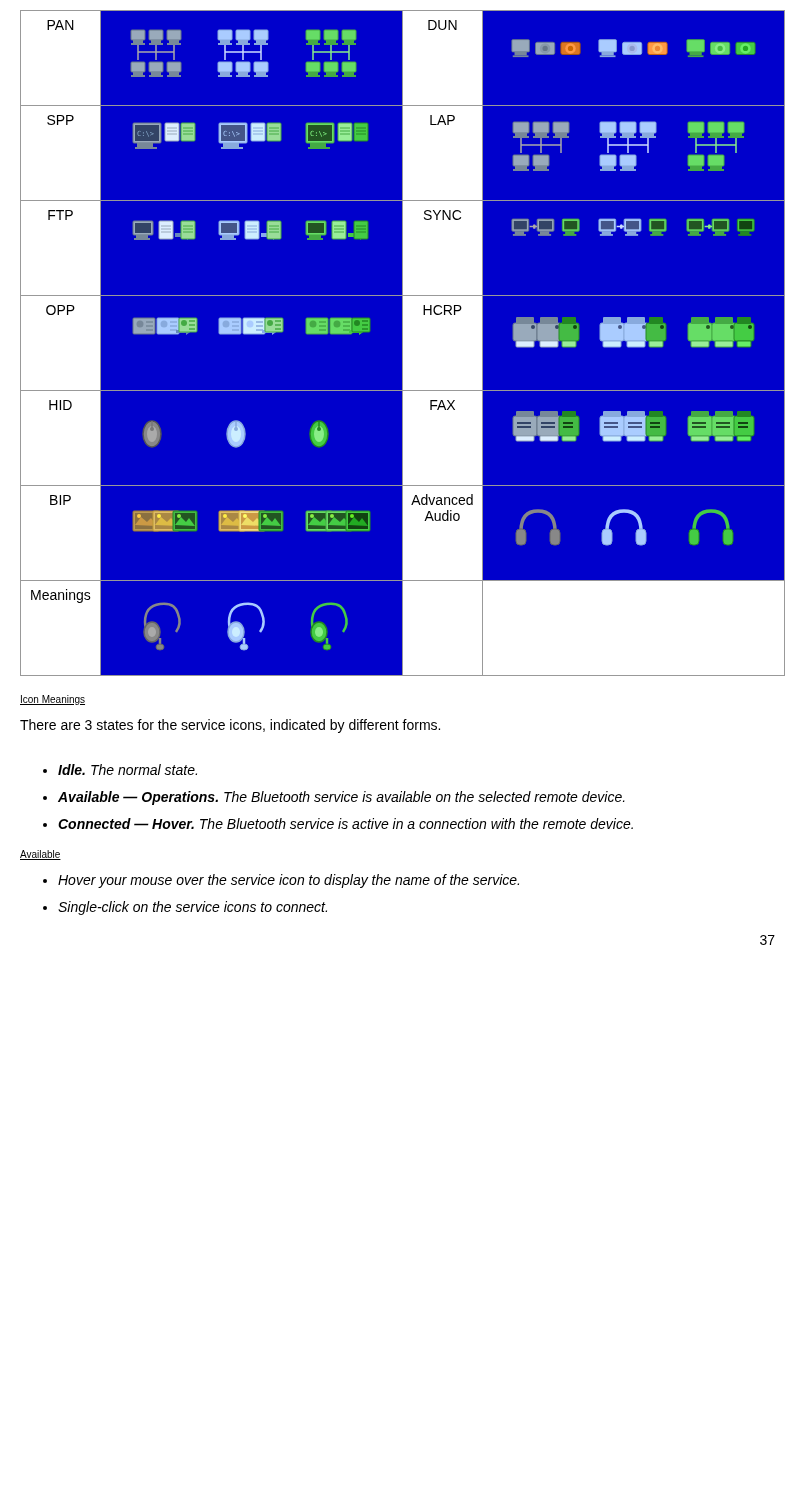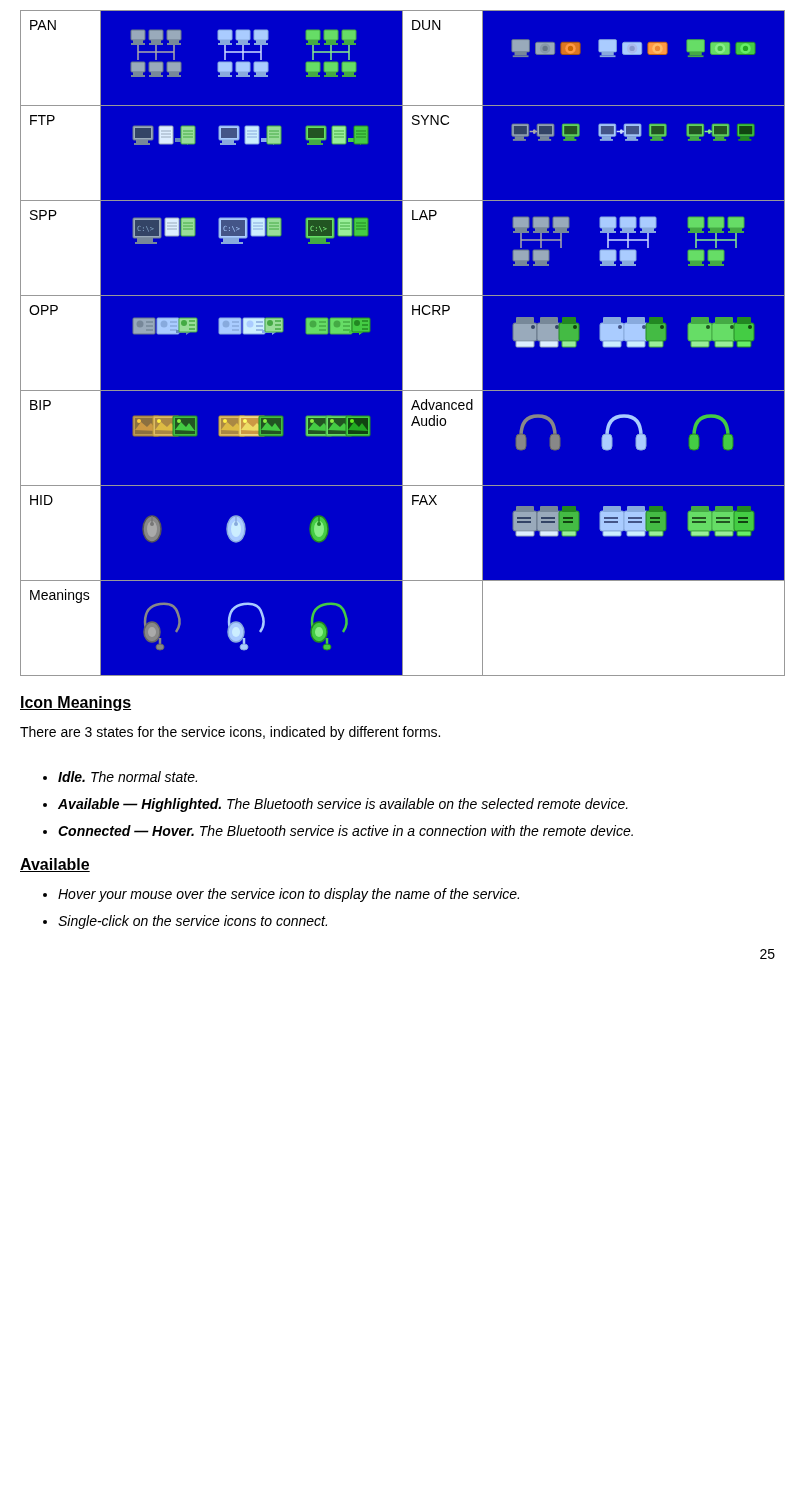--- a/index.html
+++ b/index.html
@@ -39,22 +39,22 @@
       height: 100px;
       background: #0000aa;
       text-align: center;
       vertical-align: middle;
       padding: 6px;
     }
 
     
     .section-heading {
       text-decoration: underline;
-      font-size: 16px;
-      font-weight: bold;
+      font-size: 10px;
+      font-weight: normal;
       margin-bottom: 10px;
       margin-top: 4px;
     }
 
     .body-text {
       font-size: 14px;
       margin-bottom: 24px;
       line-height: 1.5;
     }
 
@@ -78,20 +78,21 @@
       padding-right: 10px;
     }
 
     
     .grid-table td.label-cell {
       width: 80px;
       font-size: 14px;
       padding: 6px 8px;
       vertical-align: top;
       border: 1px solid #999;
+      text-align: center;
     }
 
     .grid-table td.icon-cell {
       background: #0000cc;
       border: 1px solid #999;
       width: 310px;
       height: 95px;
     }
 
     
@@ -238,137 +239,20 @@
           <ellipse cx="39" cy="25" rx="3" ry="3" fill="#44bb44"></ellipse>
           <rect x="57" y="18" width="22" height="14" rx="2" fill="#44cc44" stroke="#228822" stroke-width="1"></rect>
           <ellipse cx="68" cy="25" rx="6" ry="6" fill="#66ee66"></ellipse>
           <ellipse cx="68" cy="25" rx="3" ry="3" fill="#22aa22"></ellipse>
         </svg>
       </div>
     </td>
   </tr>
 
   <tr>
-    <td class="label-cell">FTP</td>
-    <td class="icon-cell">
-      <div class="icons-container">
-
-        <svg width="68" height="70" viewBox="0 0 68 70">
-
-          <rect x="2" y="8" width="20" height="14" rx="1" fill="#9ab" stroke="#678" stroke-width="1"></rect>
-          <rect x="4" y="10" width="16" height="10" fill="#334466"></rect>
-          <rect x="5" y="22" width="12" height="3" fill="#789"></rect>
-          <rect x="3" y="25" width="16" height="2" fill="#789"></rect>
-
-          <rect x="28" y="8" width="14" height="18" rx="1" fill="#ddeeff" stroke="#9ab" stroke-width="1"></rect>
-          <line x1="30" y1="13" x2="40" y2="13" stroke="#9ab" stroke-width="1"></line>
-          <line x1="30" y1="16" x2="40" y2="16" stroke="#9ab" stroke-width="1"></line>
-          <line x1="30" y1="19" x2="40" y2="19" stroke="#9ab" stroke-width="1"></line>
-
-          <polygon points="44,20 56,20 56,17 62,22 56,27 56,24 44,24" fill="#6688bb"></polygon>
-
-          <rect x="50" y="8" width="14" height="18" rx="1" fill="#99dd99" stroke="#44aa44" stroke-width="1"></rect>
-          <line x1="52" y1="13" x2="62" y2="13" stroke="#44aa44" stroke-width="1"></line>
-          <line x1="52" y1="16" x2="62" y2="16" stroke="#44aa44" stroke-width="1"></line>
-          <line x1="52" y1="19" x2="62" y2="19" stroke="#44aa44" stroke-width="1"></line>
-        </svg>
-
-        <svg width="68" height="70" viewBox="0 0 68 70">
-          <rect x="2" y="8" width="20" height="14" rx="1" fill="#aaccff" stroke="#88aadd" stroke-width="1"></rect>
-          <rect x="4" y="10" width="16" height="10" fill="#445588"></rect>
-          <rect x="5" y="22" width="12" height="3" fill="#88aadd"></rect>
-          <rect x="3" y="25" width="16" height="2" fill="#88aadd"></rect>
-          <rect x="28" y="8" width="14" height="18" rx="1" fill="#cceeff" stroke="#88aadd" stroke-width="1"></rect>
-          <line x1="30" y1="13" x2="40" y2="13" stroke="#88aadd" stroke-width="1"></line>
-          <line x1="30" y1="16" x2="40" y2="16" stroke="#88aadd" stroke-width="1"></line>
-          <line x1="30" y1="19" x2="40" y2="19" stroke="#88aadd" stroke-width="1"></line>
-          <polygon points="44,20 56,20 56,17 62,22 56,27 56,24 44,24" fill="#88aaee"></polygon>
-          <rect x="50" y="8" width="14" height="18" rx="1" fill="#99dd99" stroke="#44aa44" stroke-width="1"></rect>
-          <line x1="52" y1="13" x2="62" y2="13" stroke="#44aa44" stroke-width="1"></line>
-          <line x1="52" y1="16" x2="62" y2="16" stroke="#44aa44" stroke-width="1"></line>
-          <line x1="52" y1="19" x2="62" y2="19" stroke="#44aa44" stroke-width="1"></line>
-        </svg>
-
-        <svg width="68" height="70" viewBox="0 0 68 70">
-          <rect x="2" y="8" width="20" height="14" rx="1" fill="#66dd66" stroke="#44aa44" stroke-width="1"></rect>
-          <rect x="4" y="10" width="16" height="10" fill="#225522"></rect>
-          <rect x="5" y="22" width="12" height="3" fill="#44aa44"></rect>
-          <rect x="3" y="25" width="16" height="2" fill="#44aa44"></rect>
-          <rect x="28" y="8" width="14" height="18" rx="1" fill="#99ee99" stroke="#44aa44" stroke-width="1"></rect>
-          <line x1="30" y1="13" x2="40" y2="13" stroke="#44aa44" stroke-width="1"></line>
-          <line x1="30" y1="16" x2="40" y2="16" stroke="#44aa44" stroke-width="1"></line>
-          <line x1="30" y1="19" x2="40" y2="19" stroke="#44aa44" stroke-width="1"></line>
-          <polygon points="44,20 56,20 56,17 62,22 56,27 56,24 44,24" fill="#44cc44"></polygon>
-          <rect x="50" y="8" width="14" height="18" rx="1" fill="#44cc44" stroke="#228822" stroke-width="1"></rect>
-          <line x1="52" y1="13" x2="62" y2="13" stroke="#228822" stroke-width="1"></line>
-          <line x1="52" y1="16" x2="62" y2="16" stroke="#228822" stroke-width="1"></line>
-          <line x1="52" y1="19" x2="62" y2="19" stroke="#228822" stroke-width="1"></line>
-        </svg>
-      </div>
-    </td>
-    <td class="label-cell">SYNC</td>
-    <td class="icon-cell">
-      <div class="icons-container">
-
-        <svg width="70" height="72" viewBox="0 0 75 72">
-          <rect x="1" y="5" width="18" height="13" rx="1" fill="#9ab" stroke="#678" stroke-width="1"></rect>
-          <rect x="3" y="7" width="14" height="9" fill="#334466"></rect>
-          <rect x="4" y="18" width="10" height="3" fill="#789"></rect>
-          <rect x="2" y="21" width="14" height="2" fill="#789"></rect>
-          <rect x="28" y="5" width="18" height="13" rx="1" fill="#9ab" stroke="#678" stroke-width="1"></rect>
-          <rect x="30" y="7" width="14" height="9" fill="#334466"></rect>
-          <rect x="31" y="18" width="10" height="3" fill="#789"></rect>
-          <rect x="29" y="21" width="14" height="2" fill="#789"></rect>
-          <rect x="55" y="5" width="18" height="13" rx="1" fill="#66dd66" stroke="#44aa44" stroke-width="1"></rect>
-          <rect x="57" y="7" width="14" height="9" fill="#225522"></rect>
-          <rect x="58" y="18" width="10" height="3" fill="#44aa44"></rect>
-          <rect x="56" y="21" width="14" height="2" fill="#44aa44"></rect>
-
-          <path d="M20 13 L26 13 M24 11 L26 13 L24 15" stroke="#aaa" stroke-width="1.5" fill="none"></path>
-          <path d="M28 13 L24 13 M26 11 L24 13 L26 15" stroke="#aaa" stroke-width="1.5" fill="none"></path>
-        </svg>
-
-        <svg width="70" height="72" viewBox="0 0 75 72">
-          <rect x="1" y="5" width="18" height="13" rx="1" fill="#aaccff" stroke="#88aadd" stroke-width="1"></rect>
-          <rect x="3" y="7" width="14" height="9" fill="#445588"></rect>
-          <rect x="4" y="18" width="10" height="3" fill="#88aadd"></rect>
-          <rect x="2" y="21" width="14" height="2" fill="#88aadd"></rect>
-          <rect x="28" y="5" width="18" height="13" rx="1" fill="#aaccff" stroke="#88aadd" stroke-width="1"></rect>
-          <rect x="30" y="7" width="14" height="9" fill="#445588"></rect>
-          <rect x="31" y="18" width="10" height="3" fill="#88aadd"></rect>
-          <rect x="29" y="21" width="14" height="2" fill="#88aadd"></rect>
-          <rect x="55" y="5" width="18" height="13" rx="1" fill="#66dd66" stroke="#44aa44" stroke-width="1"></rect>
-          <rect x="57" y="7" width="14" height="9" fill="#225522"></rect>
-          <rect x="58" y="18" width="10" height="3" fill="#44aa44"></rect>
-          <rect x="56" y="21" width="14" height="2" fill="#44aa44"></rect>
-          <path d="M20 13 L26 13 M24 11 L26 13 L24 15" stroke="#ccddff" stroke-width="1.5" fill="none"></path>
-          <path d="M28 13 L24 13 M26 11 L24 13 L26 15" stroke="#ccddff" stroke-width="1.5" fill="none"></path>
-        </svg>
-
-        <svg width="70" height="72" viewBox="0 0 75 72">
-          <rect x="1" y="5" width="18" height="13" rx="1" fill="#66dd66" stroke="#44aa44" stroke-width="1"></rect>
-          <rect x="3" y="7" width="14" height="9" fill="#225522"></rect>
-          <rect x="4" y="18" width="10" height="3" fill="#44aa44"></rect>
-          <rect x="2" y="21" width="14" height="2" fill="#44aa44"></rect>
-          <rect x="28" y="5" width="18" height="13" rx="1" fill="#66dd66" stroke="#44aa44" stroke-width="1"></rect>
-          <rect x="30" y="7" width="14" height="9" fill="#225522"></rect>
-          <rect x="31" y="18" width="10" height="3" fill="#44aa44"></rect>
-          <rect x="29" y="21" width="14" height="2" fill="#44aa44"></rect>
-          <rect x="55" y="5" width="18" height="13" rx="1" fill="#44cc44" stroke="#228822" stroke-width="1"></rect>
-          <rect x="57" y="7" width="14" height="9" fill="#114411"></rect>
-          <rect x="58" y="18" width="10" height="3" fill="#228822"></rect>
-          <rect x="56" y="21" width="14" height="2" fill="#228822"></rect>
-          <path d="M20 13 L26 13 M24 11 L26 13 L24 15" stroke="#88ee88" stroke-width="1.5" fill="none"></path>
-          <path d="M28 13 L24 13 M26 11 L24 13 L26 15" stroke="#88ee88" stroke-width="1.5" fill="none"></path>
-        </svg>
-      </div>
-    </td>
-  </tr>
-
-  <tr>
     <td class="label-cell">SPP</td>
     <td class="icon-cell">
       <div class="icons-container">
 
         <svg width="68" height="70" viewBox="0 0 68 70">
 
           <rect x="2" y="5" width="28" height="20" rx="1" fill="#9ab" stroke="#678" stroke-width="1"></rect>
           <rect x="4" y="7" width="24" height="16" fill="#334466"></rect>
           <text x="6" y="18" fill="#88aacc" font-size="7" font-family="monospace">C:\&gt;</text>
           <rect x="6" y="25" width="16" height="4" fill="#789"></rect>
@@ -485,20 +369,137 @@
           <line x1="10" y1="21" x2="10" y2="36" stroke="#88ee88" stroke-width="1.5"></line>
           <line x1="30" y1="21" x2="30" y2="36" stroke="#88ee88" stroke-width="1.5"></line>
           <line x1="50" y1="21" x2="50" y2="36" stroke="#88ee88" stroke-width="1.5"></line>
           <line x1="10" y1="28" x2="50" y2="28" stroke="#88ee88" stroke-width="1.5"></line>
         </svg>
       </div>
     </td>
   </tr>
 
   <tr>
+    <td class="label-cell">FTP</td>
+    <td class="icon-cell">
+      <div class="icons-container">
+
+        <svg width="68" height="70" viewBox="0 0 68 70">
+
+          <rect x="2" y="8" width="20" height="14" rx="1" fill="#9ab" stroke="#678" stroke-width="1"></rect>
+          <rect x="4" y="10" width="16" height="10" fill="#334466"></rect>
+          <rect x="5" y="22" width="12" height="3" fill="#789"></rect>
+          <rect x="3" y="25" width="16" height="2" fill="#789"></rect>
+
+          <rect x="28" y="8" width="14" height="18" rx="1" fill="#ddeeff" stroke="#9ab" stroke-width="1"></rect>
+          <line x1="30" y1="13" x2="40" y2="13" stroke="#9ab" stroke-width="1"></line>
+          <line x1="30" y1="16" x2="40" y2="16" stroke="#9ab" stroke-width="1"></line>
+          <line x1="30" y1="19" x2="40" y2="19" stroke="#9ab" stroke-width="1"></line>
+
+          <polygon points="44,20 56,20 56,17 62,22 56,27 56,24 44,24" fill="#6688bb"></polygon>
+
+          <rect x="50" y="8" width="14" height="18" rx="1" fill="#99dd99" stroke="#44aa44" stroke-width="1"></rect>
+          <line x1="52" y1="13" x2="62" y2="13" stroke="#44aa44" stroke-width="1"></line>
+          <line x1="52" y1="16" x2="62" y2="16" stroke="#44aa44" stroke-width="1"></line>
+          <line x1="52" y1="19" x2="62" y2="19" stroke="#44aa44" stroke-width="1"></line>
+        </svg>
+
+        <svg width="68" height="70" viewBox="0 0 68 70">
+          <rect x="2" y="8" width="20" height="14" rx="1" fill="#aaccff" stroke="#88aadd" stroke-width="1"></rect>
+          <rect x="4" y="10" width="16" height="10" fill="#445588"></rect>
+          <rect x="5" y="22" width="12" height="3" fill="#88aadd"></rect>
+          <rect x="3" y="25" width="16" height="2" fill="#88aadd"></rect>
+          <rect x="28" y="8" width="14" height="18" rx="1" fill="#cceeff" stroke="#88aadd" stroke-width="1"></rect>
+          <line x1="30" y1="13" x2="40" y2="13" stroke="#88aadd" stroke-width="1"></line>
+          <line x1="30" y1="16" x2="40" y2="16" stroke="#88aadd" stroke-width="1"></line>
+          <line x1="30" y1="19" x2="40" y2="19" stroke="#88aadd" stroke-width="1"></line>
+          <polygon points="44,20 56,20 56,17 62,22 56,27 56,24 44,24" fill="#88aaee"></polygon>
+          <rect x="50" y="8" width="14" height="18" rx="1" fill="#99dd99" stroke="#44aa44" stroke-width="1"></rect>
+          <line x1="52" y1="13" x2="62" y2="13" stroke="#44aa44" stroke-width="1"></line>
+          <line x1="52" y1="16" x2="62" y2="16" stroke="#44aa44" stroke-width="1"></line>
+          <line x1="52" y1="19" x2="62" y2="19" stroke="#44aa44" stroke-width="1"></line>
+        </svg>
+
+        <svg width="68" height="70" viewBox="0 0 68 70">
+          <rect x="2" y="8" width="20" height="14" rx="1" fill="#66dd66" stroke="#44aa44" stroke-width="1"></rect>
+          <rect x="4" y="10" width="16" height="10" fill="#225522"></rect>
+          <rect x="5" y="22" width="12" height="3" fill="#44aa44"></rect>
+          <rect x="3" y="25" width="16" height="2" fill="#44aa44"></rect>
+          <rect x="28" y="8" width="14" height="18" rx="1" fill="#99ee99" stroke="#44aa44" stroke-width="1"></rect>
+          <line x1="30" y1="13" x2="40" y2="13" stroke="#44aa44" stroke-width="1"></line>
+          <line x1="30" y1="16" x2="40" y2="16" stroke="#44aa44" stroke-width="1"></line>
+          <line x1="30" y1="19" x2="40" y2="19" stroke="#44aa44" stroke-width="1"></line>
+          <polygon points="44,20 56,20 56,17 62,22 56,27 56,24 44,24" fill="#44cc44"></polygon>
+          <rect x="50" y="8" width="14" height="18" rx="1" fill="#44cc44" stroke="#228822" stroke-width="1"></rect>
+          <line x1="52" y1="13" x2="62" y2="13" stroke="#228822" stroke-width="1"></line>
+          <line x1="52" y1="16" x2="62" y2="16" stroke="#228822" stroke-width="1"></line>
+          <line x1="52" y1="19" x2="62" y2="19" stroke="#228822" stroke-width="1"></line>
+        </svg>
+      </div>
+    </td>
+    <td class="label-cell">SYNC</td>
+    <td class="icon-cell">
+      <div class="icons-container">
+
+        <svg width="70" height="72" viewBox="0 0 75 72">
+          <rect x="1" y="5" width="18" height="13" rx="1" fill="#9ab" stroke="#678" stroke-width="1"></rect>
+          <rect x="3" y="7" width="14" height="9" fill="#334466"></rect>
+          <rect x="4" y="18" width="10" height="3" fill="#789"></rect>
+          <rect x="2" y="21" width="14" height="2" fill="#789"></rect>
+          <rect x="28" y="5" width="18" height="13" rx="1" fill="#9ab" stroke="#678" stroke-width="1"></rect>
+          <rect x="30" y="7" width="14" height="9" fill="#334466"></rect>
+          <rect x="31" y="18" width="10" height="3" fill="#789"></rect>
+          <rect x="29" y="21" width="14" height="2" fill="#789"></rect>
+          <rect x="55" y="5" width="18" height="13" rx="1" fill="#66dd66" stroke="#44aa44" stroke-width="1"></rect>
+          <rect x="57" y="7" width="14" height="9" fill="#225522"></rect>
+          <rect x="58" y="18" width="10" height="3" fill="#44aa44"></rect>
+          <rect x="56" y="21" width="14" height="2" fill="#44aa44"></rect>
+
+          <path d="M20 13 L26 13 M24 11 L26 13 L24 15" stroke="#aaa" stroke-width="1.5" fill="none"></path>
+          <path d="M28 13 L24 13 M26 11 L24 13 L26 15" stroke="#aaa" stroke-width="1.5" fill="none"></path>
+        </svg>
+
+        <svg width="70" height="72" viewBox="0 0 75 72">
+          <rect x="1" y="5" width="18" height="13" rx="1" fill="#aaccff" stroke="#88aadd" stroke-width="1"></rect>
+          <rect x="3" y="7" width="14" height="9" fill="#445588"></rect>
+          <rect x="4" y="18" width="10" height="3" fill="#88aadd"></rect>
+          <rect x="2" y="21" width="14" height="2" fill="#88aadd"></rect>
+          <rect x="28" y="5" width="18" height="13" rx="1" fill="#aaccff" stroke="#88aadd" stroke-width="1"></rect>
+          <rect x="30" y="7" width="14" height="9" fill="#445588"></rect>
+          <rect x="31" y="18" width="10" height="3" fill="#88aadd"></rect>
+          <rect x="29" y="21" width="14" height="2" fill="#88aadd"></rect>
+          <rect x="55" y="5" width="18" height="13" rx="1" fill="#66dd66" stroke="#44aa44" stroke-width="1"></rect>
+          <rect x="57" y="7" width="14" height="9" fill="#225522"></rect>
+          <rect x="58" y="18" width="10" height="3" fill="#44aa44"></rect>
+          <rect x="56" y="21" width="14" height="2" fill="#44aa44"></rect>
+          <path d="M20 13 L26 13 M24 11 L26 13 L24 15" stroke="#ccddff" stroke-width="1.5" fill="none"></path>
+          <path d="M28 13 L24 13 M26 11 L24 13 L26 15" stroke="#ccddff" stroke-width="1.5" fill="none"></path>
+        </svg>
+
+        <svg width="70" height="72" viewBox="0 0 75 72">
+          <rect x="1" y="5" width="18" height="13" rx="1" fill="#66dd66" stroke="#44aa44" stroke-width="1"></rect>
+          <rect x="3" y="7" width="14" height="9" fill="#225522"></rect>
+          <rect x="4" y="18" width="10" height="3" fill="#44aa44"></rect>
+          <rect x="2" y="21" width="14" height="2" fill="#44aa44"></rect>
+          <rect x="28" y="5" width="18" height="13" rx="1" fill="#66dd66" stroke="#44aa44" stroke-width="1"></rect>
+          <rect x="30" y="7" width="14" height="9" fill="#225522"></rect>
+          <rect x="31" y="18" width="10" height="3" fill="#44aa44"></rect>
+          <rect x="29" y="21" width="14" height="2" fill="#44aa44"></rect>
+          <rect x="55" y="5" width="18" height="13" rx="1" fill="#44cc44" stroke="#228822" stroke-width="1"></rect>
+          <rect x="57" y="7" width="14" height="9" fill="#114411"></rect>
+          <rect x="58" y="18" width="10" height="3" fill="#228822"></rect>
+          <rect x="56" y="21" width="14" height="2" fill="#228822"></rect>
+          <path d="M20 13 L26 13 M24 11 L26 13 L24 15" stroke="#88ee88" stroke-width="1.5" fill="none"></path>
+          <path d="M28 13 L24 13 M26 11 L24 13 L26 15" stroke="#88ee88" stroke-width="1.5" fill="none"></path>
+        </svg>
+      </div>
+    </td>
+  </tr>
+
+  <tr>
     <td class="label-cell">OPP</td>
     <td class="icon-cell">
       <div class="icons-container">
 
         <svg width="68" height="70" viewBox="0 0 68 70">
 
           <rect x="2" y="10" width="22" height="16" rx="1" fill="#9ab" stroke="#678" stroke-width="1"></rect>
           <circle cx="9" cy="16" r="3.5" fill="#789"></circle>
           <line x1="15" y1="14" x2="22" y2="14" stroke="#789" stroke-width="1.5"></line>
           <line x1="15" y1="18" x2="22" y2="18" stroke="#789" stroke-width="1.5"></line>
@@ -604,99 +605,20 @@
           <rect x="48" y="14" width="20" height="18" rx="2" fill="#44cc44" stroke="#228822" stroke-width="1"></rect>
           <rect x="51" y="8" width="14" height="7" rx="1" fill="#228822"></rect>
           <rect x="51" y="32" width="14" height="6" rx="1" fill="#66ee66" stroke="#228822" stroke-width="1"></rect>
           <circle cx="64" cy="18" r="2" fill="#114411"></circle>
         </svg>
       </div>
     </td>
   </tr>
 
   <tr>
-    <td class="label-cell">BIP</td>
-    <td class="icon-cell">
-      <div class="icons-container">
-
-        <svg width="68" height="68" viewBox="0 0 68 68">
-
-          <rect x="2" y="12" width="26" height="20" rx="1" fill="#bb9955" stroke="#997733" stroke-width="1"></rect>
-          <rect x="4" y="14" width="22" height="16" fill="#8b7040"></rect>
-          <polygon points="4,26 10,18 16,23 20,19 26,27" fill="#cc9944"></polygon>
-          <circle cx="8" cy="17" r="2" fill="#ffcc44"></circle>
-
-          <rect x="22" y="12" width="26" height="20" rx="1" fill="#ddbb66" stroke="#bb9933" stroke-width="1"></rect>
-          <rect x="24" y="14" width="22" height="16" fill="#aa8844"></rect>
-          <polygon points="24,26 30,18 36,23 40,19 48,27" fill="#ddbb44"></polygon>
-          <circle cx="28" cy="17" r="2" fill="#ffee44"></circle>
-
-          <rect x="42" y="12" width="24" height="20" rx="1" fill="#44bb44" stroke="#228822" stroke-width="1"></rect>
-          <rect x="44" y="14" width="20" height="16" fill="#225522"></rect>
-          <polygon points="44,26 50,18 55,23 58,19 64,27" fill="#44cc44"></polygon>
-          <circle cx="48" cy="17" r="2" fill="#88ee44"></circle>
-        </svg>
-
-        <svg width="68" height="68" viewBox="0 0 68 68">
-          <rect x="2" y="12" width="26" height="20" rx="1" fill="#ddbb66" stroke="#bb9933" stroke-width="1"></rect>
-          <rect x="4" y="14" width="22" height="16" fill="#aa8844"></rect>
-          <polygon points="4,26 10,18 16,23 20,19 26,27" fill="#ddbb44"></polygon>
-          <circle cx="8" cy="17" r="2" fill="#ffee44"></circle>
-          <rect x="22" y="12" width="26" height="20" rx="1" fill="#eedd88" stroke="#ddbb44" stroke-width="1"></rect>
-          <rect x="24" y="14" width="22" height="16" fill="#cc9944"></rect>
-          <polygon points="24,26 30,18 36,23 40,19 48,27" fill="#eedd66"></polygon>
-          <circle cx="28" cy="17" r="2" fill="#ffff66"></circle>
-          <rect x="42" y="12" width="24" height="20" rx="1" fill="#44bb44" stroke="#228822" stroke-width="1"></rect>
-          <rect x="44" y="14" width="20" height="16" fill="#225522"></rect>
-          <polygon points="44,26 50,18 55,23 58,19 64,27" fill="#44cc44"></polygon>
-          <circle cx="48" cy="17" r="2" fill="#88ee44"></circle>
-        </svg>
-
-        <svg width="68" height="68" viewBox="0 0 68 68">
-          <rect x="2" y="12" width="26" height="20" rx="1" fill="#66dd66" stroke="#44aa44" stroke-width="1"></rect>
-          <rect x="4" y="14" width="22" height="16" fill="#225522"></rect>
-          <polygon points="4,26 10,18 16,23 20,19 26,27" fill="#44cc44"></polygon>
-          <circle cx="8" cy="17" r="2" fill="#88ee44"></circle>
-          <rect x="22" y="12" width="26" height="20" rx="1" fill="#66dd66" stroke="#44aa44" stroke-width="1"></rect>
-          <rect x="24" y="14" width="22" height="16" fill="#225522"></rect>
-          <polygon points="24,26 30,18 36,23 40,19 48,27" fill="#44cc44"></polygon>
-          <circle cx="28" cy="17" r="2" fill="#88ee44"></circle>
-          <rect x="42" y="12" width="24" height="20" rx="1" fill="#44cc44" stroke="#228822" stroke-width="1"></rect>
-          <rect x="44" y="14" width="20" height="16" fill="#114411"></rect>
-          <polygon points="44,26 50,18 55,23 58,19 64,27" fill="#22aa22"></polygon>
-          <circle cx="48" cy="17" r="2" fill="#66ee22"></circle>
-        </svg>
-      </div>
-    </td>
-    <td class="label-cell">Advanced Audio</td>
-    <td class="icon-cell">
-      <div class="icons-container">
-
-        <svg width="68" height="65" viewBox="0 0 68 65">
-          <path d="M8 30 Q8 10 25 10 Q42 10 42 30" stroke="#888" stroke-width="3.5" fill="none"></path>
-          <rect x="3" y="28" width="10" height="16" rx="4" fill="#888" stroke="#666" stroke-width="1"></rect>
-          <rect x="37" y="28" width="10" height="16" rx="4" fill="#888" stroke="#666" stroke-width="1"></rect>
-        </svg>
-
-        <svg width="68" height="65" viewBox="0 0 68 65">
-          <path d="M8 30 Q8 10 25 10 Q42 10 42 30" stroke="#aaccff" stroke-width="3.5" fill="none"></path>
-          <rect x="3" y="28" width="10" height="16" rx="4" fill="#aaccff" stroke="#88aadd" stroke-width="1"></rect>
-          <rect x="37" y="28" width="10" height="16" rx="4" fill="#aaccff" stroke="#88aadd" stroke-width="1"></rect>
-        </svg>
-
-        <svg width="68" height="65" viewBox="0 0 68 65">
-          <path d="M8 30 Q8 10 25 10 Q42 10 42 30" stroke="#44cc44" stroke-width="3.5" fill="none"></path>
-          <rect x="3" y="28" width="10" height="16" rx="4" fill="#44cc44" stroke="#228822" stroke-width="1"></rect>
-          <rect x="37" y="28" width="10" height="16" rx="4" fill="#44cc44" stroke="#228822" stroke-width="1"></rect>
-        </svg>
-      </div>
-    </td>
-  </tr>
-
-  <tr>
     <td class="label-cell">HID</td>
     <td class="icon-cell">
       <div class="icons-container">
 
         <svg width="55" height="72" viewBox="0 0 55 72">
           <ellipse cx="12" cy="32" rx="9" ry="13" fill="#888" stroke="#555" stroke-width="1.5"></ellipse>
           <ellipse cx="12" cy="32" rx="5" ry="8" fill="#aaa"></ellipse>
           <line x1="12" y1="19" x2="12" y2="27" stroke="#777" stroke-width="1.5"></line>
           <ellipse cx="12" cy="27" rx="2" ry="2" fill="#777"></ellipse>
         </svg>
@@ -771,20 +693,99 @@
           <rect x="51" y="7" width="14" height="6" rx="1" fill="#228822"></rect>
           <rect x="51" y="32" width="14" height="5" rx="1" fill="#66ee66" stroke="#228822" stroke-width="1"></rect>
           <rect x="52" y="18" width="10" height="2" fill="#114411"></rect>
           <rect x="52" y="22" width="10" height="2" fill="#114411"></rect>
         </svg>
       </div>
     </td>
   </tr>
 
   <tr>
+    <td class="label-cell">BIP</td>
+    <td class="icon-cell">
+      <div class="icons-container">
+
+        <svg width="68" height="68" viewBox="0 0 68 68">
+
+          <rect x="2" y="12" width="26" height="20" rx="1" fill="#bb9955" stroke="#997733" stroke-width="1"></rect>
+          <rect x="4" y="14" width="22" height="16" fill="#8b7040"></rect>
+          <polygon points="4,26 10,18 16,23 20,19 26,27" fill="#cc9944"></polygon>
+          <circle cx="8" cy="17" r="2" fill="#ffcc44"></circle>
+
+          <rect x="22" y="12" width="26" height="20" rx="1" fill="#ddbb66" stroke="#bb9933" stroke-width="1"></rect>
+          <rect x="24" y="14" width="22" height="16" fill="#aa8844"></rect>
+          <polygon points="24,26 30,18 36,23 40,19 48,27" fill="#ddbb44"></polygon>
+          <circle cx="28" cy="17" r="2" fill="#ffee44"></circle>
+
+          <rect x="42" y="12" width="24" height="20" rx="1" fill="#44bb44" stroke="#228822" stroke-width="1"></rect>
+          <rect x="44" y="14" width="20" height="16" fill="#225522"></rect>
+          <polygon points="44,26 50,18 55,23 58,19 64,27" fill="#44cc44"></polygon>
+          <circle cx="48" cy="17" r="2" fill="#88ee44"></circle>
+        </svg>
+
+        <svg width="68" height="68" viewBox="0 0 68 68">
+          <rect x="2" y="12" width="26" height="20" rx="1" fill="#ddbb66" stroke="#bb9933" stroke-width="1"></rect>
+          <rect x="4" y="14" width="22" height="16" fill="#aa8844"></rect>
+          <polygon points="4,26 10,18 16,23 20,19 26,27" fill="#ddbb44"></polygon>
+          <circle cx="8" cy="17" r="2" fill="#ffee44"></circle>
+          <rect x="22" y="12" width="26" height="20" rx="1" fill="#eedd88" stroke="#ddbb44" stroke-width="1"></rect>
+          <rect x="24" y="14" width="22" height="16" fill="#cc9944"></rect>
+          <polygon points="24,26 30,18 36,23 40,19 48,27" fill="#eedd66"></polygon>
+          <circle cx="28" cy="17" r="2" fill="#ffff66"></circle>
+          <rect x="42" y="12" width="24" height="20" rx="1" fill="#44bb44" stroke="#228822" stroke-width="1"></rect>
+          <rect x="44" y="14" width="20" height="16" fill="#225522"></rect>
+          <polygon points="44,26 50,18 55,23 58,19 64,27" fill="#44cc44"></polygon>
+          <circle cx="48" cy="17" r="2" fill="#88ee44"></circle>
+        </svg>
+
+        <svg width="68" height="68" viewBox="0 0 68 68">
+          <rect x="2" y="12" width="26" height="20" rx="1" fill="#66dd66" stroke="#44aa44" stroke-width="1"></rect>
+          <rect x="4" y="14" width="22" height="16" fill="#225522"></rect>
+          <polygon points="4,26 10,18 16,23 20,19 26,27" fill="#44cc44"></polygon>
+          <circle cx="8" cy="17" r="2" fill="#88ee44"></circle>
+          <rect x="22" y="12" width="26" height="20" rx="1" fill="#66dd66" stroke="#44aa44" stroke-width="1"></rect>
+          <rect x="24" y="14" width="22" height="16" fill="#225522"></rect>
+          <polygon points="24,26 30,18 36,23 40,19 48,27" fill="#44cc44"></polygon>
+          <circle cx="28" cy="17" r="2" fill="#88ee44"></circle>
+          <rect x="42" y="12" width="24" height="20" rx="1" fill="#44cc44" stroke="#228822" stroke-width="1"></rect>
+          <rect x="44" y="14" width="20" height="16" fill="#114411"></rect>
+          <polygon points="44,26 50,18 55,23 58,19 64,27" fill="#22aa22"></polygon>
+          <circle cx="48" cy="17" r="2" fill="#66ee22"></circle>
+        </svg>
+      </div>
+    </td>
+    <td class="label-cell">Advanced Audio</td>
+    <td class="icon-cell">
+      <div class="icons-container">
+
+        <svg width="68" height="65" viewBox="0 0 68 65">
+          <path d="M8 30 Q8 10 25 10 Q42 10 42 30" stroke="#888" stroke-width="3.5" fill="none"></path>
+          <rect x="3" y="28" width="10" height="16" rx="4" fill="#888" stroke="#666" stroke-width="1"></rect>
+          <rect x="37" y="28" width="10" height="16" rx="4" fill="#888" stroke="#666" stroke-width="1"></rect>
+        </svg>
+
+        <svg width="68" height="65" viewBox="0 0 68 65">
+          <path d="M8 30 Q8 10 25 10 Q42 10 42 30" stroke="#aaccff" stroke-width="3.5" fill="none"></path>
+          <rect x="3" y="28" width="10" height="16" rx="4" fill="#aaccff" stroke="#88aadd" stroke-width="1"></rect>
+          <rect x="37" y="28" width="10" height="16" rx="4" fill="#aaccff" stroke="#88aadd" stroke-width="1"></rect>
+        </svg>
+
+        <svg width="68" height="65" viewBox="0 0 68 65">
+          <path d="M8 30 Q8 10 25 10 Q42 10 42 30" stroke="#44cc44" stroke-width="3.5" fill="none"></path>
+          <rect x="3" y="28" width="10" height="16" rx="4" fill="#44cc44" stroke="#228822" stroke-width="1"></rect>
+          <rect x="37" y="28" width="10" height="16" rx="4" fill="#44cc44" stroke="#228822" stroke-width="1"></rect>
+        </svg>
+      </div>
+    </td>
+  </tr>
+
+  <tr>
     <td class="label-cell">Meanings</td>
     <td class="icon-cell">
       <div class="icons-container">
 
         <svg width="55" height="68" viewBox="0 0 55 68">
 
           <path d="M15 38 Q5 38 5 28 Q5 12 20 10 Q35 8 38 20 Q42 30 36 38" stroke="#888" stroke-width="2.5" fill="none"></path>
           <ellipse cx="12" cy="38" rx="8" ry="10" fill="#888" stroke="#666" stroke-width="1.5"></ellipse>
           <ellipse cx="12" cy="38" rx="4" ry="5" fill="#aaa"></ellipse>
           <line x1="20" y1="44" x2="20" y2="52" stroke="#888" stroke-width="2.5"></line>
@@ -813,24 +814,24 @@
   </tr>
 
 </tbody>
   </table>
 
 <p class="section-heading">Icon Meanings</p>
 <p class="body-text">There are 3 states for the service icons, indicated by different forms.</p>
 
 <ul class="bullet-list">
   <li><em><strong>Idle.</strong> The normal state.</em></li>
-  <li><em><strong>Available — Highlighted.</strong> The Bluetooth service is available on the selected remote device.</em></li>
+  <li><em><strong>Available — Operations.</strong> The Bluetooth service is available on the selected remote device.</em></li>
   <li><em><strong>Connected — Hover.</strong> The Bluetooth service is active in a connection with the remote device.</em></li>
 </ul>
 
 <p class="section-heading">Available</p>
 
 <ul class="bullet-list">
   <li><em>Hover your mouse over the service icon to display the name of the service.</em></li>
   <li><em>Single-click on the service icons to connect.</em></li>
 </ul>
 
-<div class="page-number">25</div>
+<div class="page-number">37</div>
 
 </body></html>

